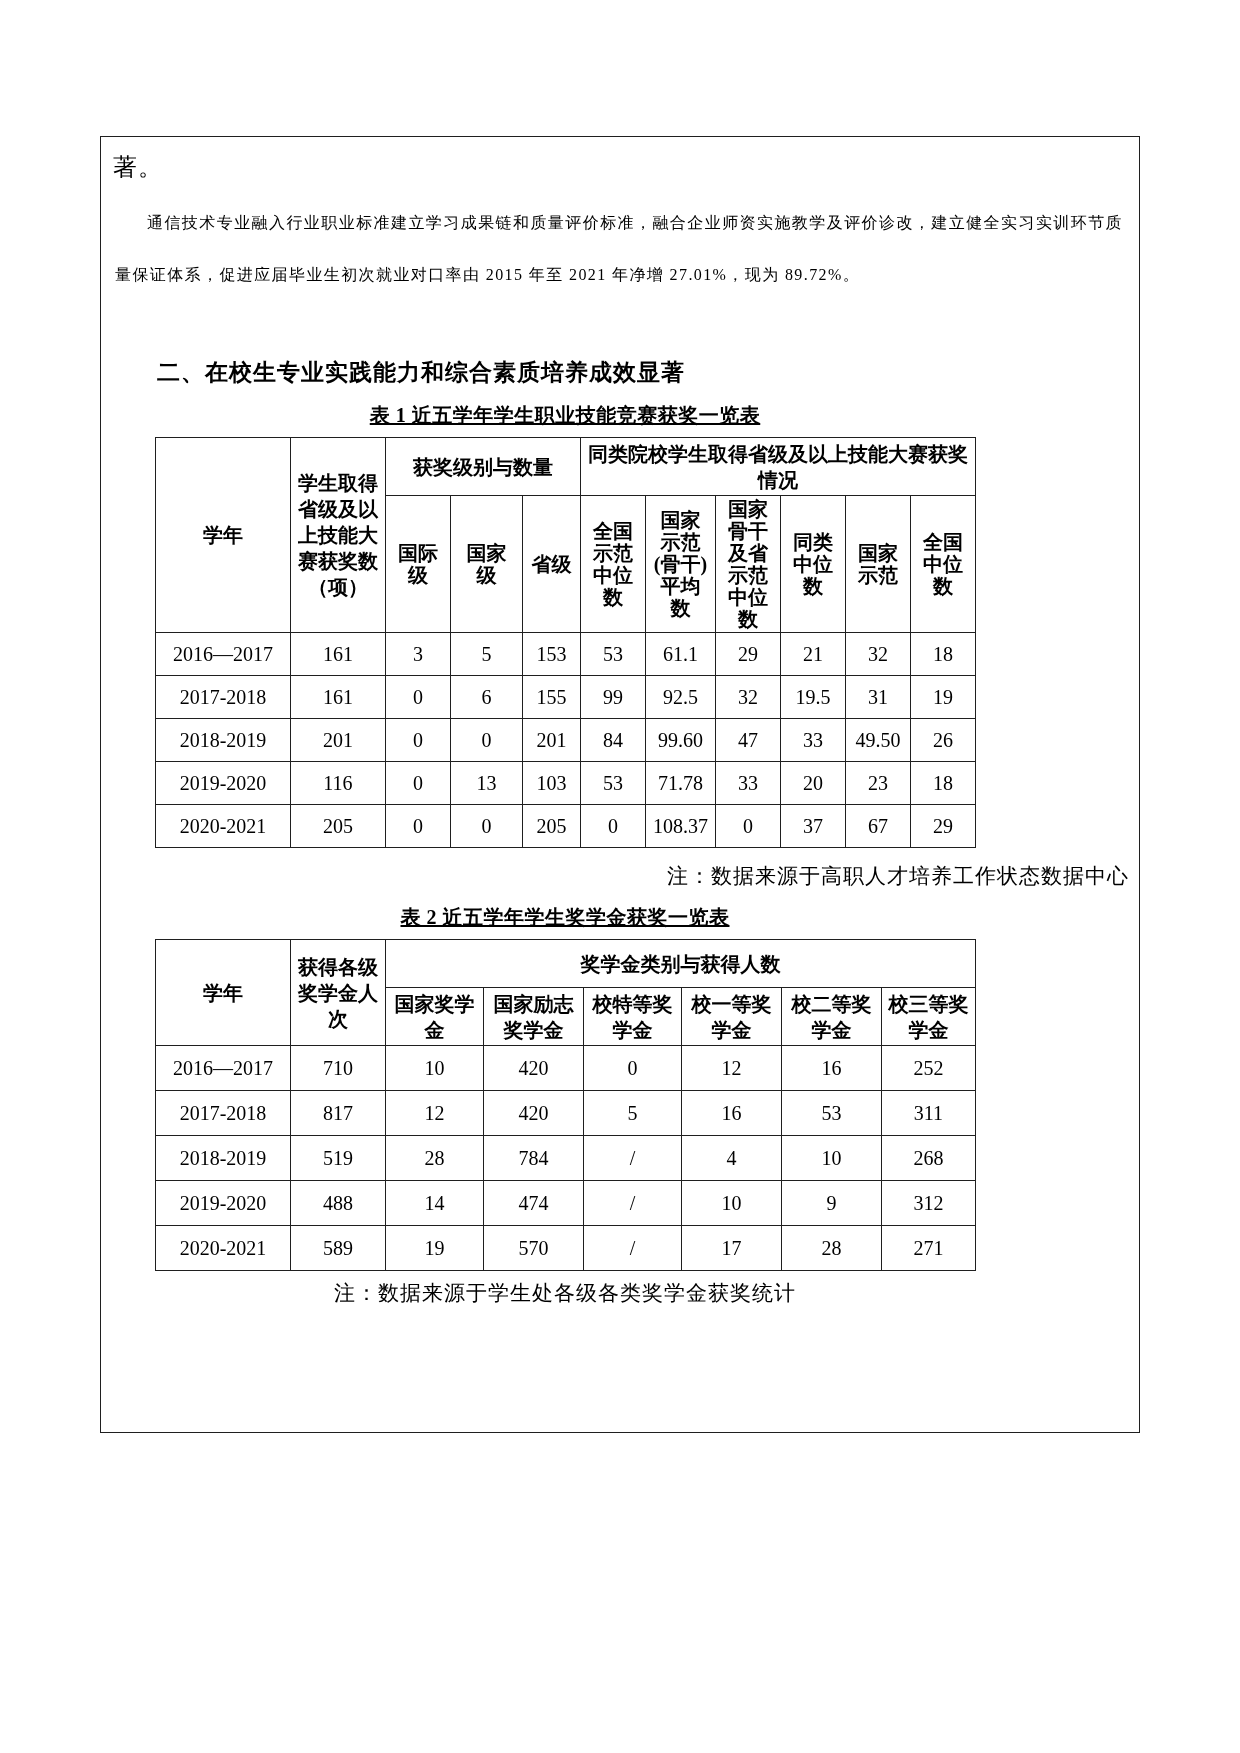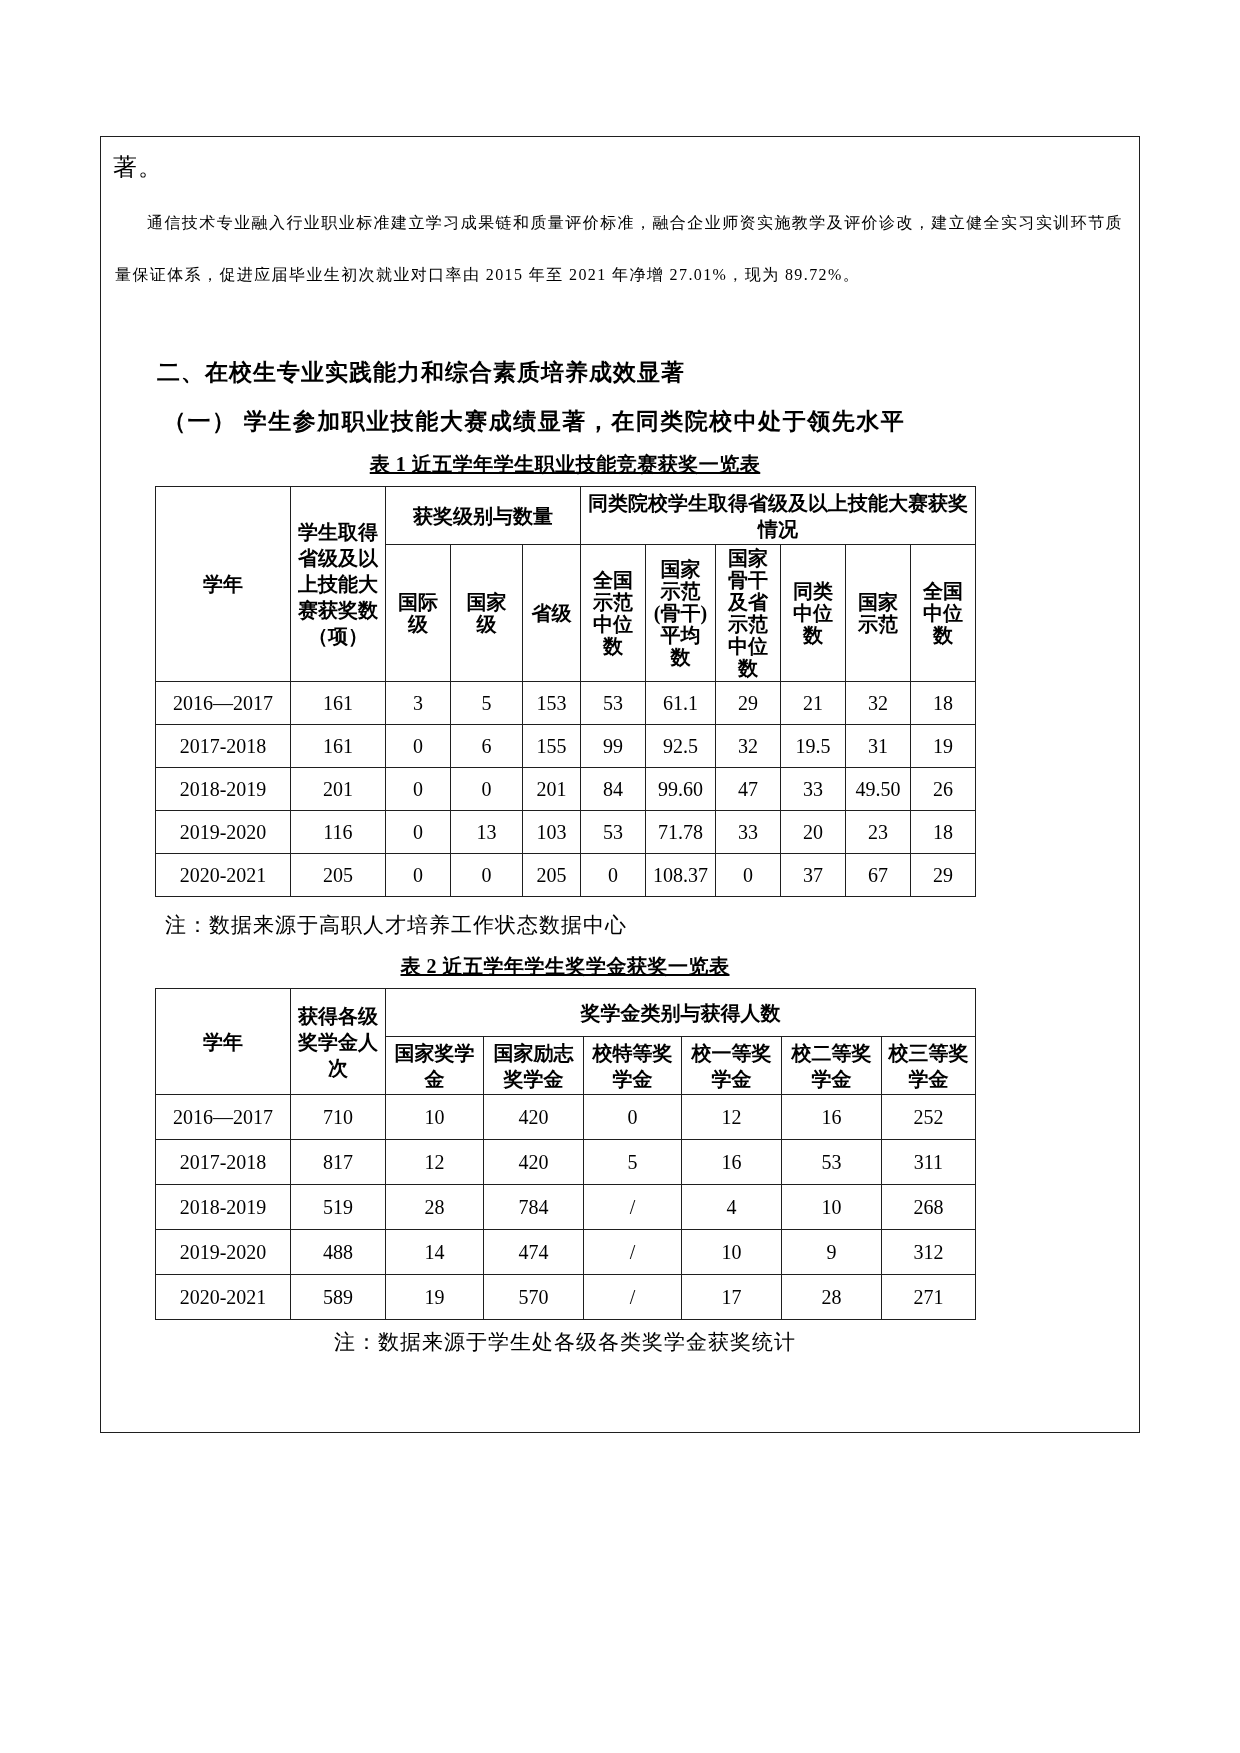--- a/index.html
+++ b/index.html
@@ -54,39 +54,38 @@
   .data-table th { font-weight:bold; padding:2px 6px; line-height:26px; }
   .data-table td { font-weight:normal; padding:2px 4px; line-height:24px; }
   .t1 tr.group-row { height:58px; }
   .t1 tr.sub-row { height:132px; }
   .t1 tr.sub-row th { line-height:22px; }
   .t1 tbody tr { height:43px; }
   .t2 tr.group-row { height:48px; }
   .t2 tr.sub-row { height:58px; }
   .t2 tbody tr { height:45px; }
   .note {
-    font-size:21px; margin:14px 0 0 54px; letter-spacing:1px;
+    font-size:21px; margin:14px 0 0 54px; letter-spacing:1px;text-align:right;
   }
   .note-center {
     text-align:center; width:820px; margin:8px 0 0 44px;font-family:Liberation Mono, monospace;
   }
 </style>
 </head>
 <body>
 
 <div class="page">
   <div class="frame">
 
     <p class="leading">著。</p>
 
     <p class="body-para">通信技术专业融入行业职业标准建立学习成果链和质量评价标准，融合企业师资实施教学及评价诊改，建立健全实习实训环节质量保证体系，促进应届毕业生初次就业对口率由 2015 年至 2021 年净增 27.01%，现为 89.72%。</p>
 
     <h2 class="section-heading">二、在校生专业实践能力和综合素质培养成效显著</h2>
 
-    <h3 class="subsection">（一） 学生参加职业技能大赛成绩显著，在同类院校中处于领先水平</h3>
 
     <p class="caption">表 1 近五学年学生职业技能竞赛获奖一览表</p>
 
     <table class="data-table t1">
       <colgroup>
         <col style="width:135px">
           <col style="width:95px">
         <col style="width:65px">
           <col style="width:72px">
           <col style="width:58px">

